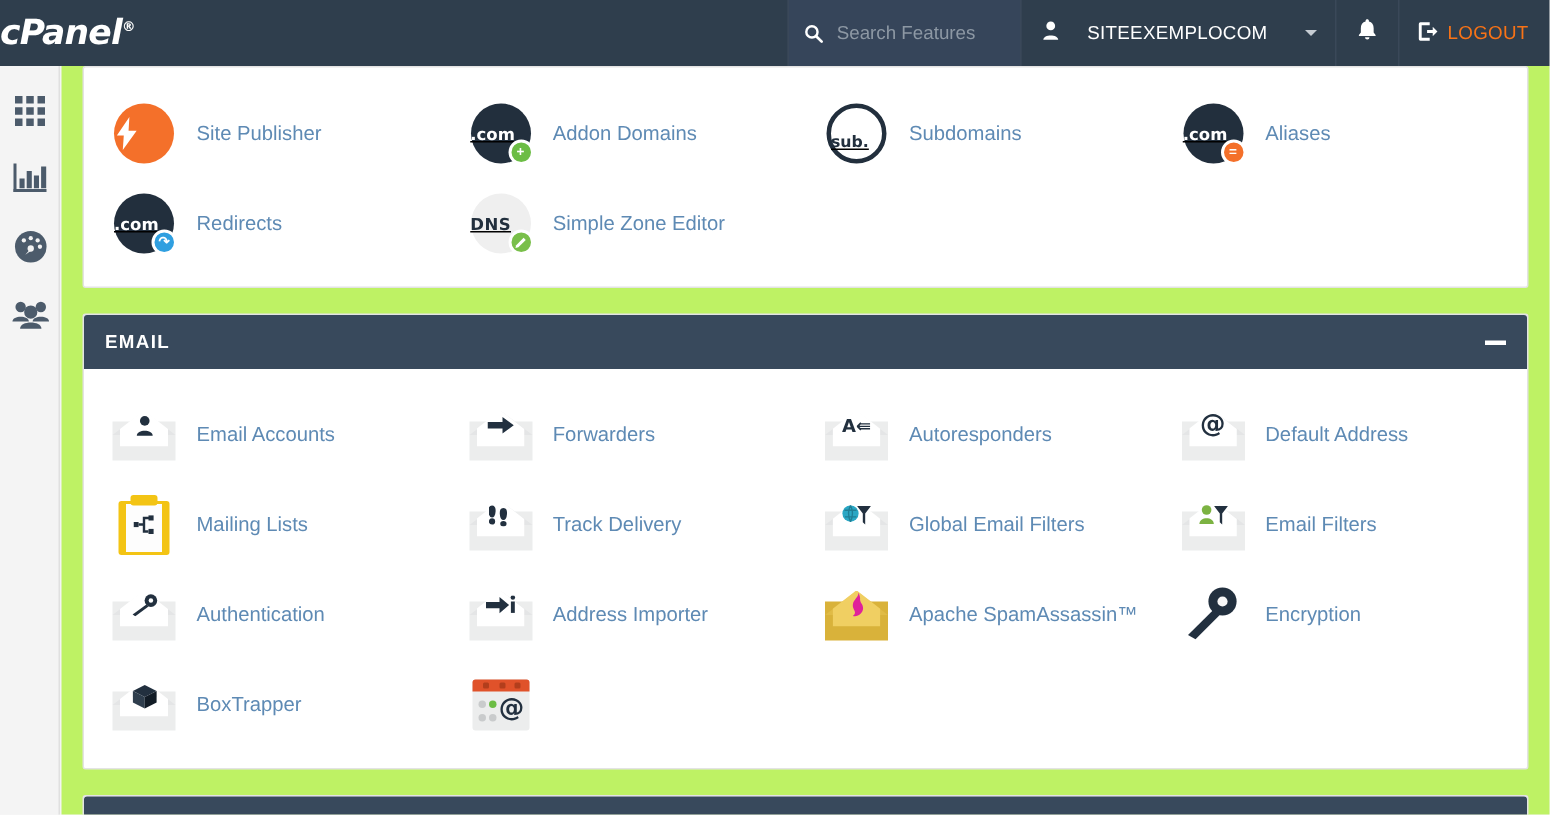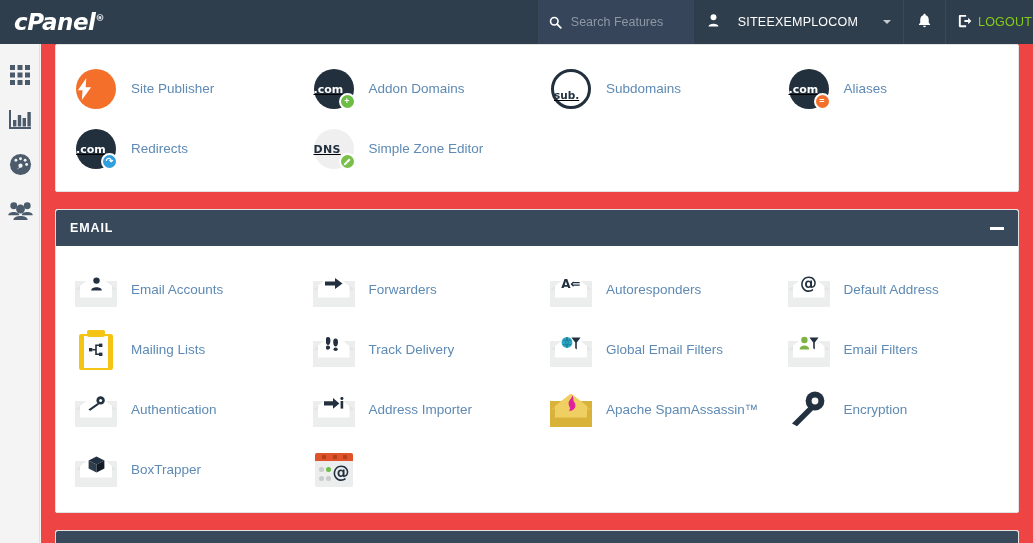--- a/index.html
+++ b/index.html
@@ -12,21 +12,21 @@
 
   
   .header {
     position: absolute; top: 0; left: 0;
     width: 1033px; height: 44px;
     background: #2f3e4d;
     display: flex; align-items: stretch;
     z-index: 20;
   }
   .logo {
-    width: 160px; display: flex; align-items: center; padding-left: 14px;
+    width: 160px; display: flex; align-items: center; 
   }
   .logo-text {
     color: #ffffff;
     font-size: 23px;
     font-weight: bold;
     font-style: italic;
     letter-spacing: -0.5px;
     font-family: "DejaVu Sans", sans-serif;
     position: relative;
   }
@@ -63,21 +63,21 @@
     border-left: 4px solid transparent;
     border-right: 4px solid transparent;
     border-top: 4px solid #c6ccd3;
   }
   .bell-btn {
     display: flex; align-items: center; justify-content: center;
     width: 42px; border-right: 1px solid #3a4859; cursor: pointer;
   }
   .logout-btn {
     display: flex; align-items: center; gap: 6px;
-    padding: 0 1px 0 12px; color: #84cc16; font-size: 12.5px; cursor: pointer;
+    padding: 0 14px 0 12px; color: #f97316; font-size: 12.5px; cursor: pointer;
     letter-spacing: .2px;
     text-align: center;
   }
 
   
   .sidebar {
     position: absolute; top: 44px; left: 0;
     width: 40px; height: 499px;
     background: #f4f4f4;
     border-right: 1px solid #e0e0e0;
@@ -87,21 +87,21 @@
   .side-item {
     width: 40px; height: 45px;
     display: flex; align-items: center; justify-content: center;
     cursor: pointer;
   }
 
   
   .main {
     position: absolute; top: 44px; left: 41px;
     width: 992px; height: 499px;
-    background: #ef4444;
+    background: #bef264;
     overflow: hidden;
     padding: 0 14px;
   }
 
   .panel {
     background: #ffffff;
     border: 1px solid #e3e3e3;
     border-radius: 2px;
     margin-bottom: 17px;
   }

